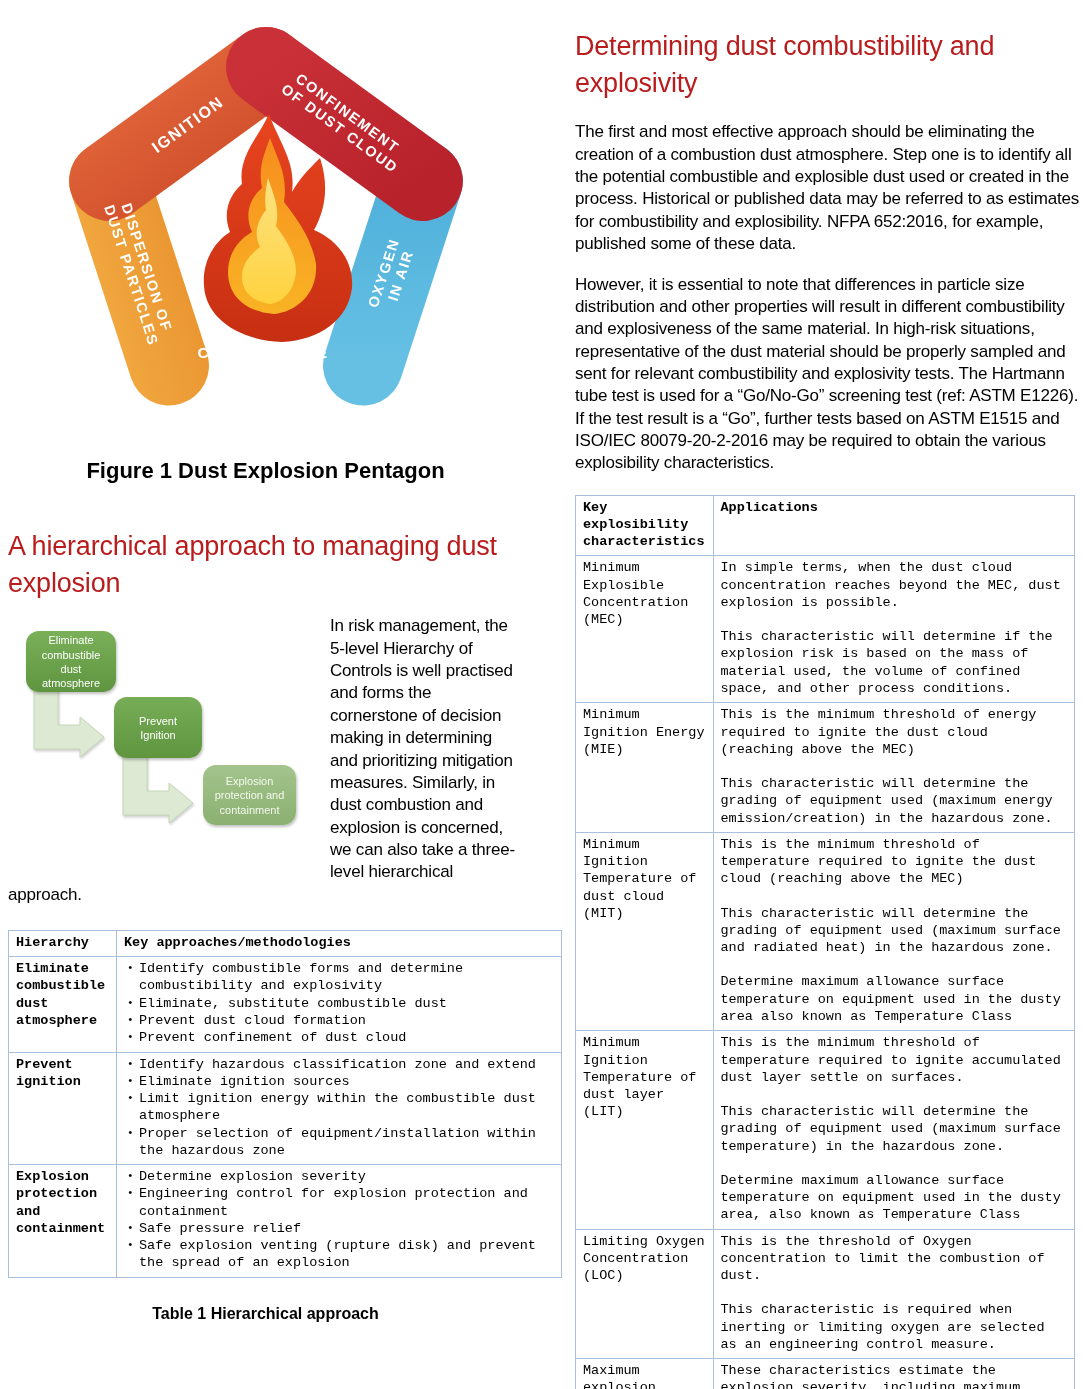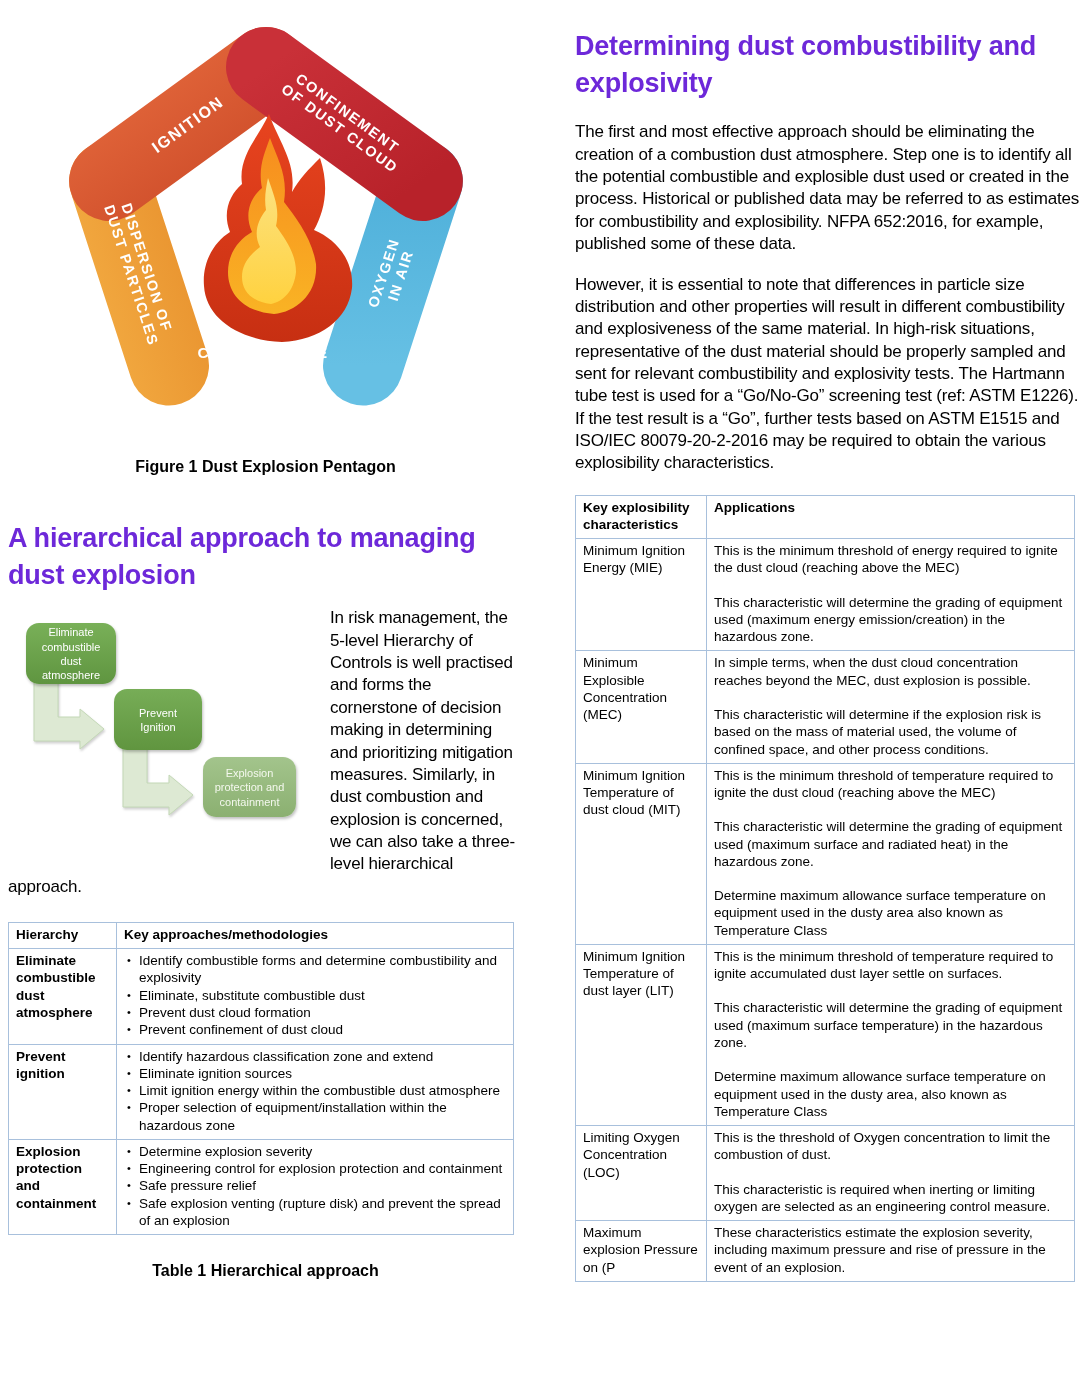--- a/index.html
+++ b/index.html
@@ -11,37 +11,37 @@
   }
   .page {
     display: flex;
     padding: 22px 8px 10px 8px;
   }
   .col-left { width: 515px; flex: 0 0 515px; }
   .col-gap { width: 52px; flex: 0 0 52px; }
   .col-right { width: 505px; flex: 0 0 505px; padding-top: 6px; }
 
   h1.orange {
-    color: #6d28d9;
+    color: #b91c1c;
     font-size: 27px;
-    font-weight: bold;
+    font-weight: normal;
     line-height: 1.36;
     margin: 0 0 20px 0;
     letter-spacing: -0.2px;
   }
   p.body {
     font-size: 17px;
     line-height: 1.315;
     margin: 0 0 18px 0;
     letter-spacing: -0.2px;
   }
   .fig-caption, .tbl-caption {
     font-weight: bold;
     text-align: center;
-    font-size: 16px;
+    font-size: 22px;
   }
   .tbl-caption { font-size: 16px; line-height: 1.55; }
 
   
   .pentagon-wrap { width: 440px; margin: 0 auto; }
   .pentagon-wrap svg { display: block; }
   .seg-label {
     fill: #ffffff;
     font-weight: bold;
     letter-spacing: 1.6px;
@@ -78,24 +78,24 @@
   .fc-box.b2 { left: 106px; top: 78px;  width: 88px; height: 61px;
     background: linear-gradient(#77ad57, #60953f); }
   .fc-box.b3 { left: 195px; top: 146px; width: 93px; height: 60px;
     background: linear-gradient(#a3c48c, #8bb071); color: #f4f8ee; }
   .fc-arrow { fill: #dde9d3; stroke: #c3d8b6; stroke-width: 1;
     filter: drop-shadow(1px 2px 1px rgba(0,0,0,0.18)); }
 
   
   table { border-collapse: collapse; background: #fff; }
   table, th, td { border: 1px solid #a8c0dc; }
-  th, td { vertical-align: top; text-align: left; padding: 3px 8px 5px 7px; }
+  th, td { vertical-align: top; text-align: left; padding: 3px 8px 5px 7px; font-family: Liberation Mono, monospace; }
   th { font-weight: bold; }
 
-  table.t1 { width: 506px; margin-top: 24px; font-size: 13.5px; line-height: 1.28; }
+  table.t1 { width: 554px; margin-top: 24px; font-size: 13.5px; line-height: 1.28; }
   table.t1 .hcol { width: 108px; font-weight: bold; }
   table.t1 ul { margin: 0; padding: 0; list-style: none; }
   table.t1 li { padding-left: 15px; position: relative; }
   table.t1 li::before { content: "•"; position: absolute; left: 3px; font-size: 11px; top: 1px; }
   .t1-caption { margin-top: 24px; }
 
   table.t2 { width: 500px; margin-top: 4px; font-size: 13.5px; line-height: 1.28; }
   table.t2 .ccol { width: 131px; }
   table.t2 td p, table.t2 th p { margin: 0 0 17px 0; }
   table.t2 td p:last-child { margin-bottom: 0; }
@@ -251,31 +251,31 @@
     <p class="body">The first and most effective approach should be eliminating the creation of a combustion dust atmosphere. Step one is to identify all the potential combustible and explosible dust used or created in the process. Historical or published data may be referred to as estimates for combustibility and explosibility. NFPA 652:2016, for example, published some of these data.</p>
     <p class="body" style="margin-bottom:20px">However, it is essential to note that differences in particle size distribution and other properties will result in different combustibility and explosiveness of the same material. In high-risk situations, representative of the dust material should be properly sampled and sent for relevant combustibility and explosivity tests. The Hartmann tube test is used for a “Go/No-Go” screening test (ref: ASTM E1226). If the test result is a “Go”, further tests based on ASTM E1515 and ISO/IEC 80079-20-2-2016 may be required to obtain the various explosibility characteristics.</p>
 
     <table class="t2">
       <tbody>
           <tr>
         <th class="ccol">Key explosibility characteristics</th>
         <th>Applications</th>
       </tr>
       <tr>
+        <td class="ccol">Minimum Explosible Concentration (MEC)</td>
+        <td>
+          <p>In simple terms, when the dust cloud concentration reaches beyond the MEC, dust explosion is possible.</p>
+          <p>This characteristic will determine if the explosion risk is based on the mass of material used, the volume of confined space, and other process conditions.</p>
+        </td>
+      </tr>
+      <tr>
         <td class="ccol">Minimum Ignition Energy (MIE)</td>
         <td>
           <p>This is the minimum threshold of energy required to ignite the dust cloud (reaching above the MEC)</p>
           <p>This characteristic will determine the grading of equipment used (maximum energy emission/creation) in the hazardous zone.</p>
-        </td>
-      </tr>
-      <tr>
-        <td class="ccol">Minimum Explosible Concentration (MEC)</td>
-        <td>
-          <p>In simple terms, when the dust cloud concentration reaches beyond the MEC, dust explosion is possible.</p>
-          <p>This characteristic will determine if the explosion risk is based on the mass of material used, the volume of confined space, and other process conditions.</p>
         </td>
       </tr>
       <tr>
         <td class="ccol">Minimum Ignition Temperature of dust cloud (MIT)</td>
         <td>
           <p>This is the minimum threshold of temperature required to ignite the dust cloud (reaching above the MEC)</p>
           <p>This characteristic will determine the grading of equipment used (maximum surface and radiated heat) in the hazardous zone.</p>
           <p>Determine maximum allowance surface temperature on equipment used in the dusty area also known as Temperature Class</p>
         </td>
       </tr>

